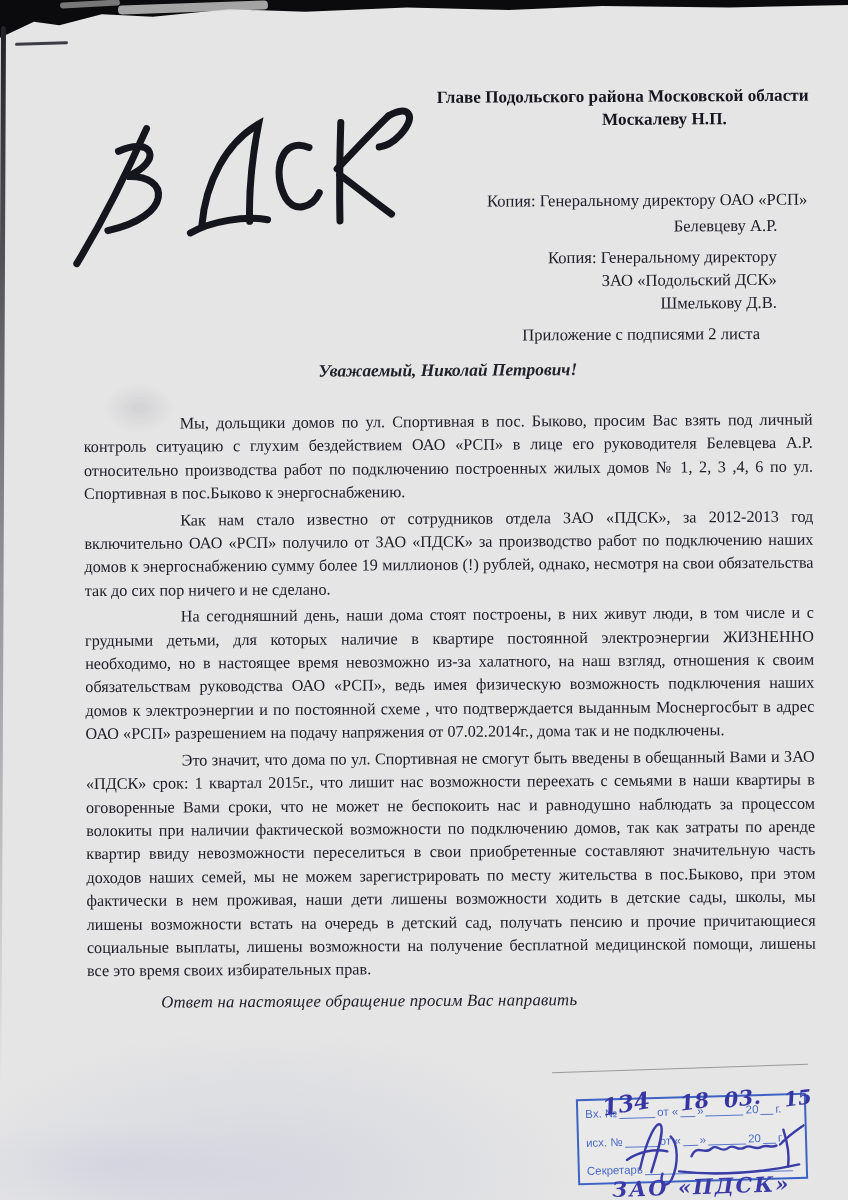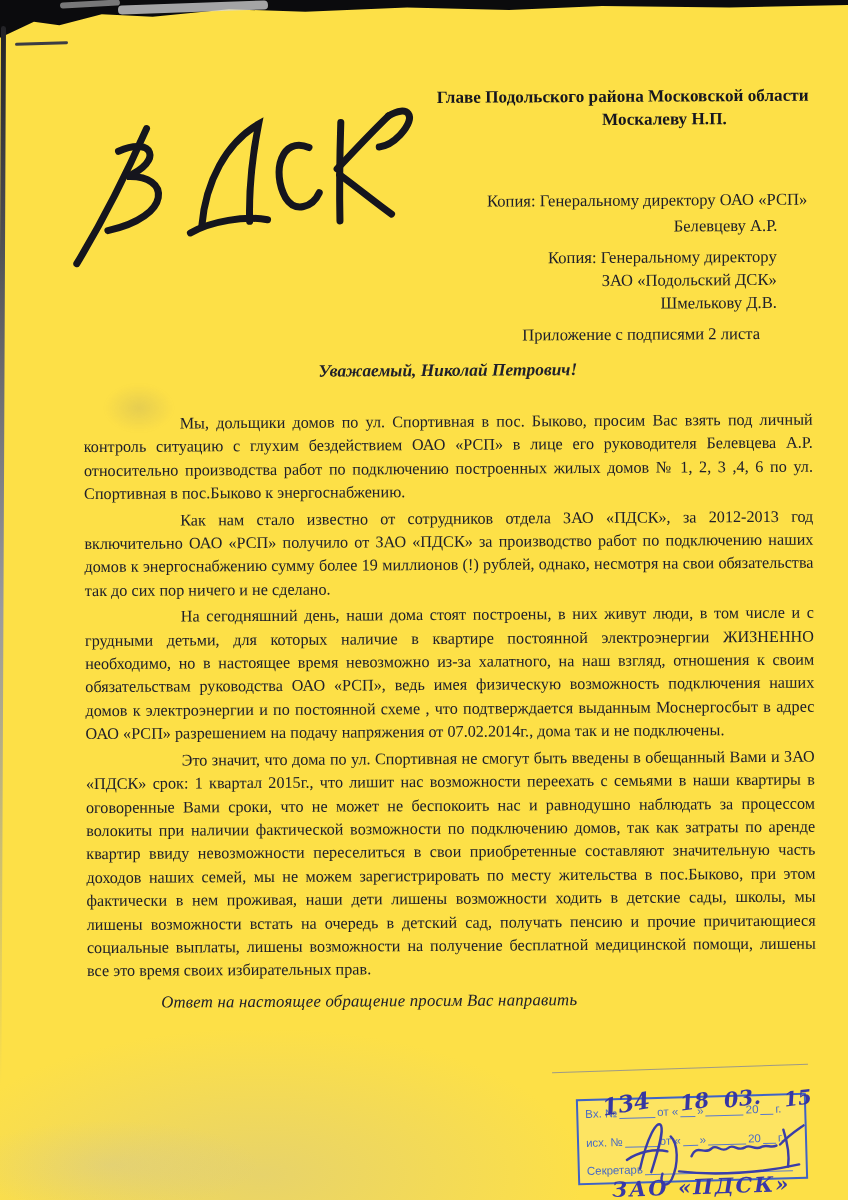--- a/index.html
+++ b/index.html
@@ -1,16 +1,16 @@
 <!DOCTYPE html>
 <html><head>
 <meta charset="utf-8">
 <style>
   html,body{margin:0;padding:0;background:#333;}
-  .page{position:relative;width:848px;height:1200px;background:#fde047;overflow:hidden;
+  .page{position:relative;width:848px;height:1200px;background:#e5e5e5;overflow:hidden;
         font-family:"Liberation Serif", serif;color:#20202a;}
   
   .top-band{position:absolute;top:0;left:0;width:848px;height:42px;background:#0b0b0d;z-index:6;
     clip-path:polygon(0% 0%,100% 0%,100% 12%,86% 18%,71% 14%,60% 24%,48% 18%,36% 28%,27% 22%,18% 40%,12% 34%,7% 60%,4% 52%,0% 90%);}
   .band-streak{position:absolute;top:3px;left:118px;width:150px;height:9px;background:#d8d8d8;opacity:.75;
     transform:rotate(-2deg);border-radius:4px;z-index:7;}
   .band-streak2{position:absolute;top:1px;left:60px;width:60px;height:6px;background:#bfbfbf;opacity:.6;
     transform:rotate(-3deg);border-radius:3px;z-index:7;}
   .left-edge{position:absolute;top:26px;left:1px;width:5px;height:1060px;z-index:6;
     background:linear-gradient(180deg,#232327 0%,#5a5a5e 25%,#9a9a9e 55%,rgba(160,160,165,0) 100%);

